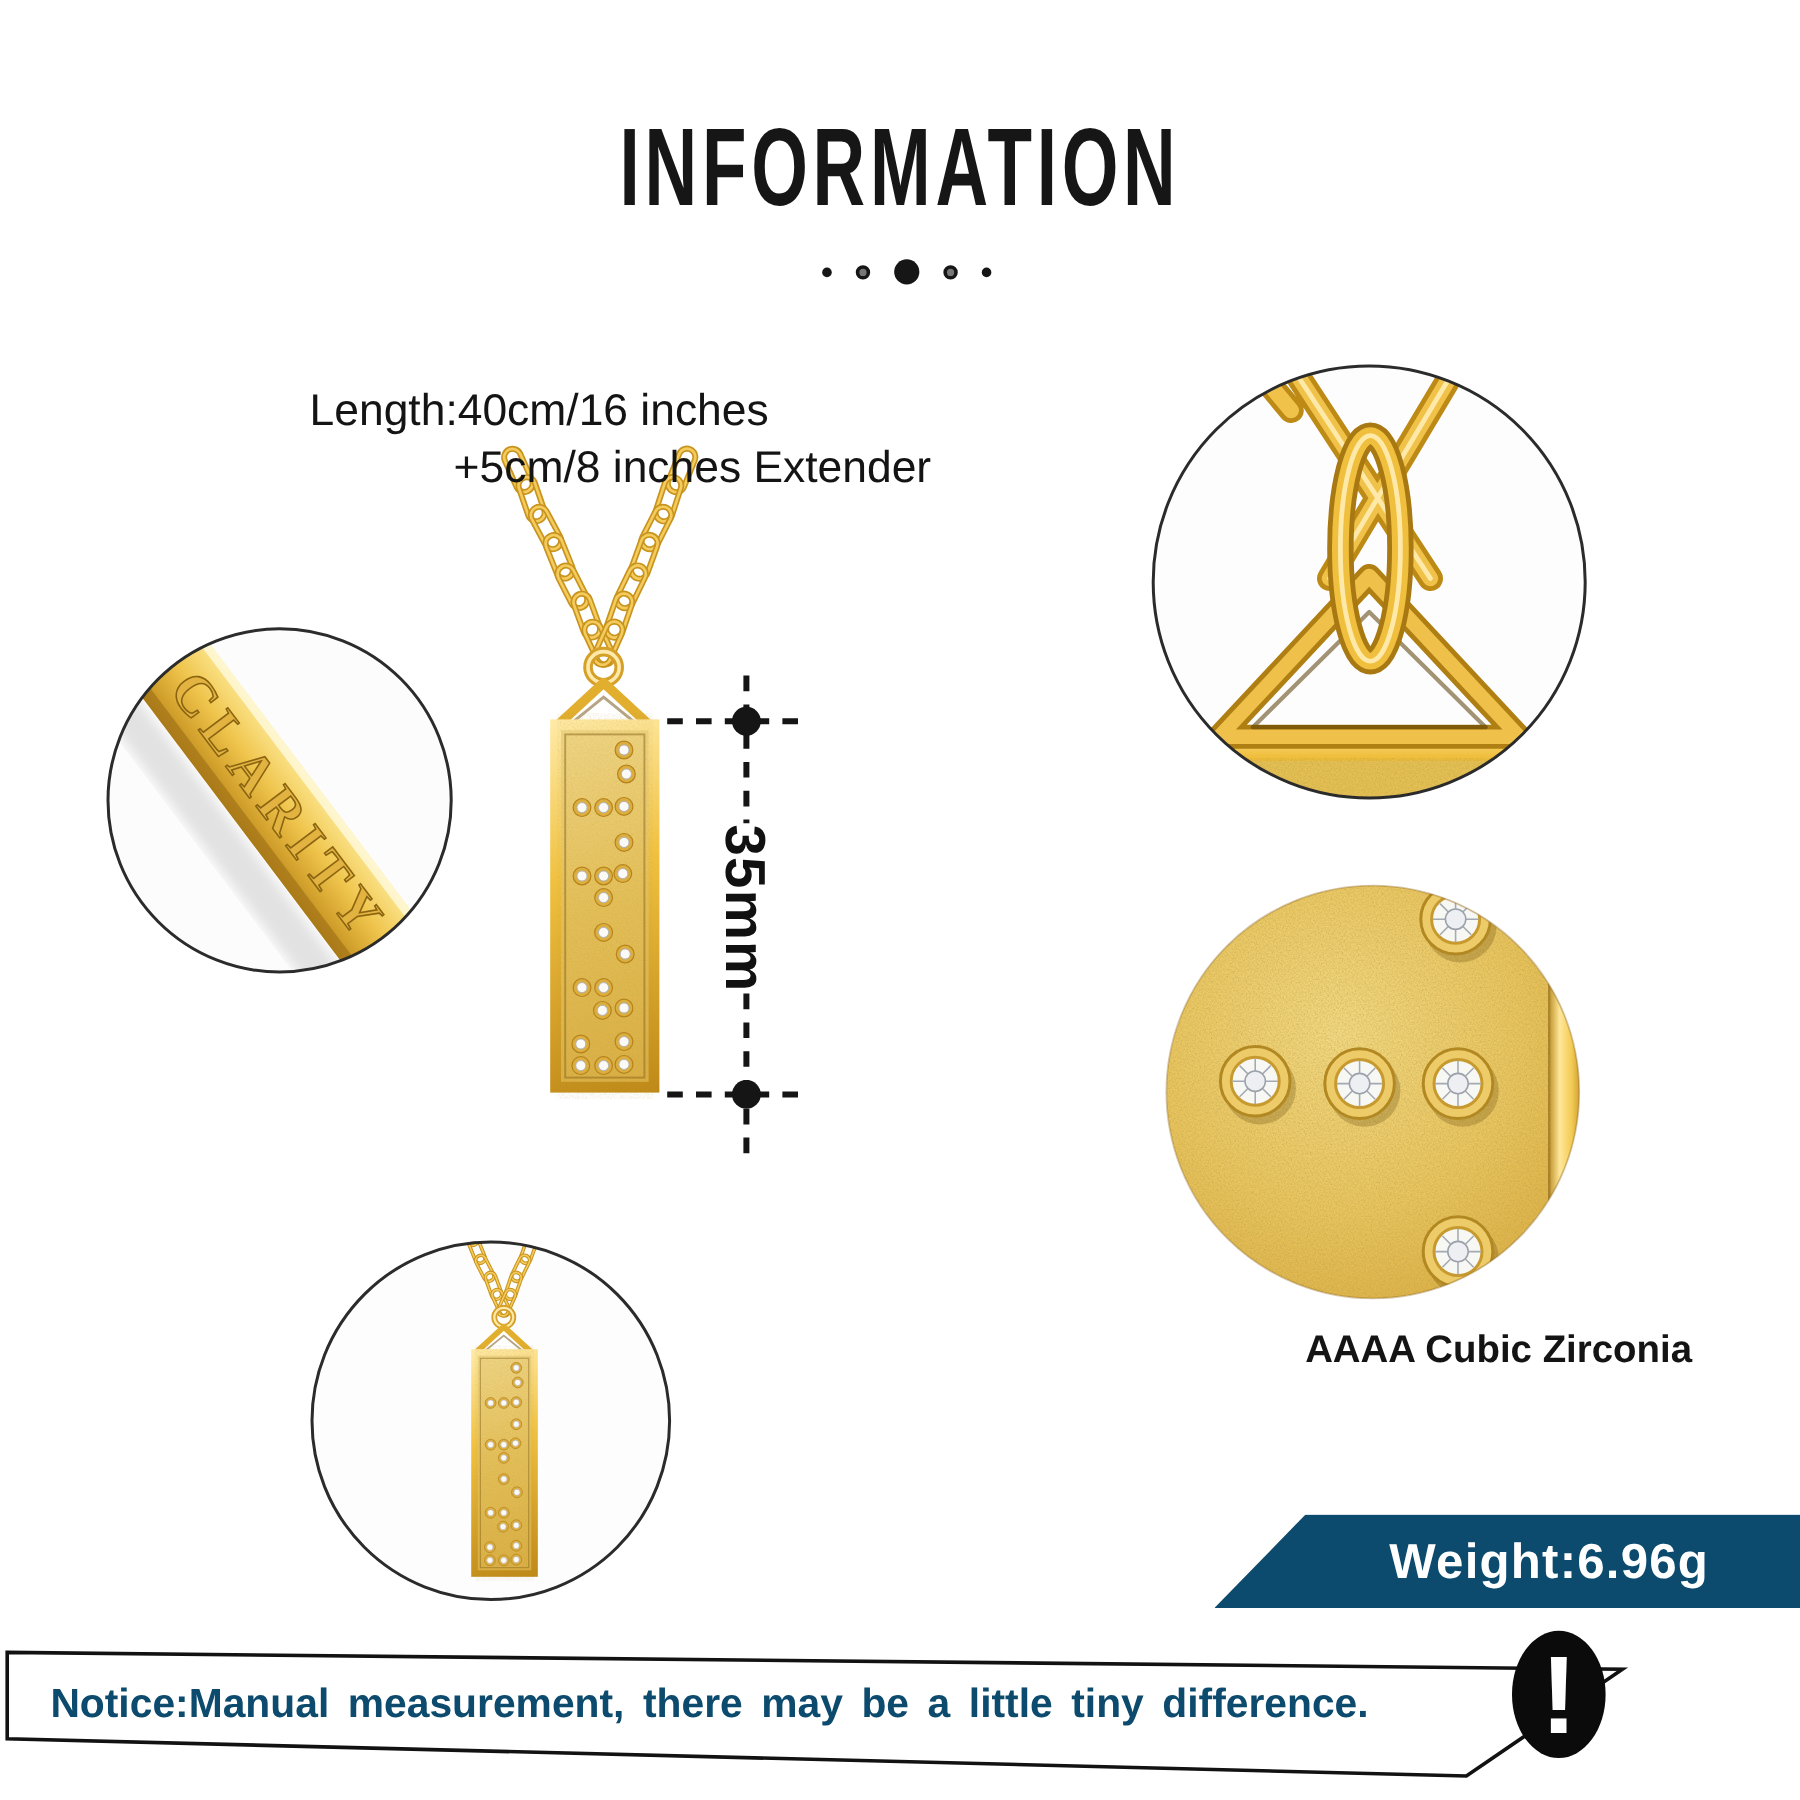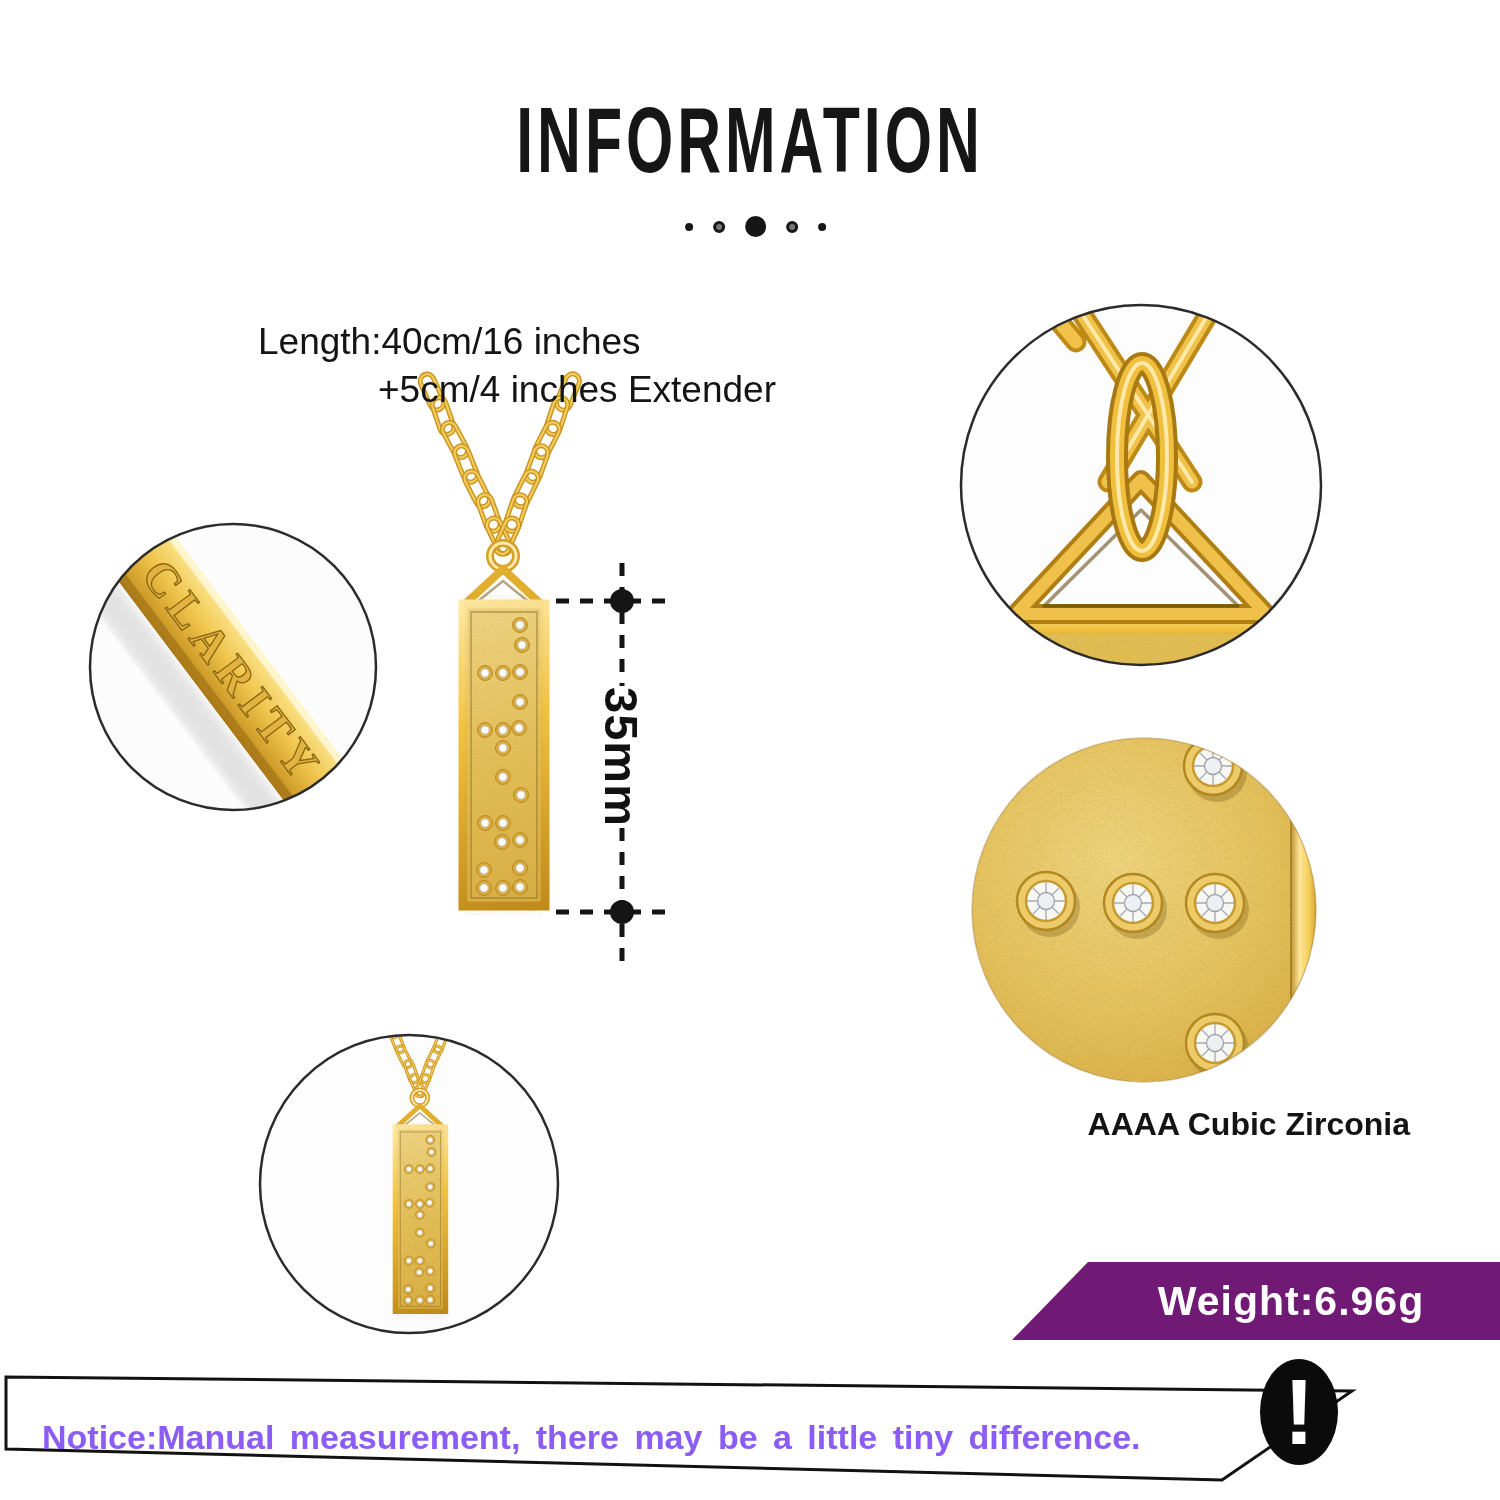--- a/index.html
+++ b/index.html
@@ -14,27 +14,27 @@
   .dots i{display:block;border-radius:50%;background:#161616;}
   .dots .d-s{width:8px;height:8px;}
   .dots .d-r{width:6px;height:6px;background:#777;border:3.5px solid #161616;}
   .dots .d-l{width:21px;height:21px;}
   .length{left:258px;top:318px;font-weight:400;font-size:37px;line-height:48px;}
   .length .l2{padding-left:120px;}
   .feat{font-weight:700;}
   .f-gold{left:942px;top:674px;width:400px;text-align:center;font-size:41px;}
   .f-cz{left:880px;top:1106px;width:530px;text-align:right;font-size:32px;}
   .f-silver{left:588px;top:1176px;font-size:40px;}
-  .weight{left:1012px;top:1262px;width:488px;height:78px;background:#701a75;
+  .weight{left:1012px;top:1262px;width:488px;height:78px;background:#0c4a6e;
           clip-path:polygon(76px 0,100% 0,100% 100%,0 100%);
           display:flex;align-items:center;justify-content:center;
           padding-left:70px;box-sizing:border-box;}
   .weight span{font-weight:700;font-size:41px;color:#ffffff;letter-spacing:1px;}
   .notice-text{left:42px;top:1400px;width:1020px;font-weight:700;font-size:34px;line-height:40px;
-               word-spacing:6px;color:#8b5cf6;margin-top:17px;}
+               word-spacing:6px;color:#0c4a6e;}
 </style>
 </head>
 <body>
 
 <div class="canvas">
 
   <svg class="gfx" width="1500" height="1500" viewBox="0 0 1500 1500">
     <defs>
       <linearGradient id="gFrame" x1="463" y1="602" x2="545" y2="908" gradientUnits="userSpaceOnUse">
         <stop offset="0" stop-color="#FFE9A4"></stop>
@@ -244,21 +244,21 @@
   <div class="dots">
     <i class="d-s"></i>
       <i class="d-r"></i>
       <i class="d-l"></i>
       <i class="d-r"></i>
       <i class="d-s"></i>
   </div>
 
   <div class="txt length">
     <div>Length:40cm/16 inches</div>
-    <div class="l2">+5cm/4 inches Extender</div>
+    <div class="l2">+5cm/8 inches Extender</div>
   </div>
 
   <div class="txt feat f-cz">AAAA Cubic Zirconia</div>
 
   <div class="txt weight">
     <span>Weight:6.96g</span>
   </div>
 
   <div class="txt notice-text">Notice:Manual measurement, there may be a little tiny difference.</div>
 </div>

